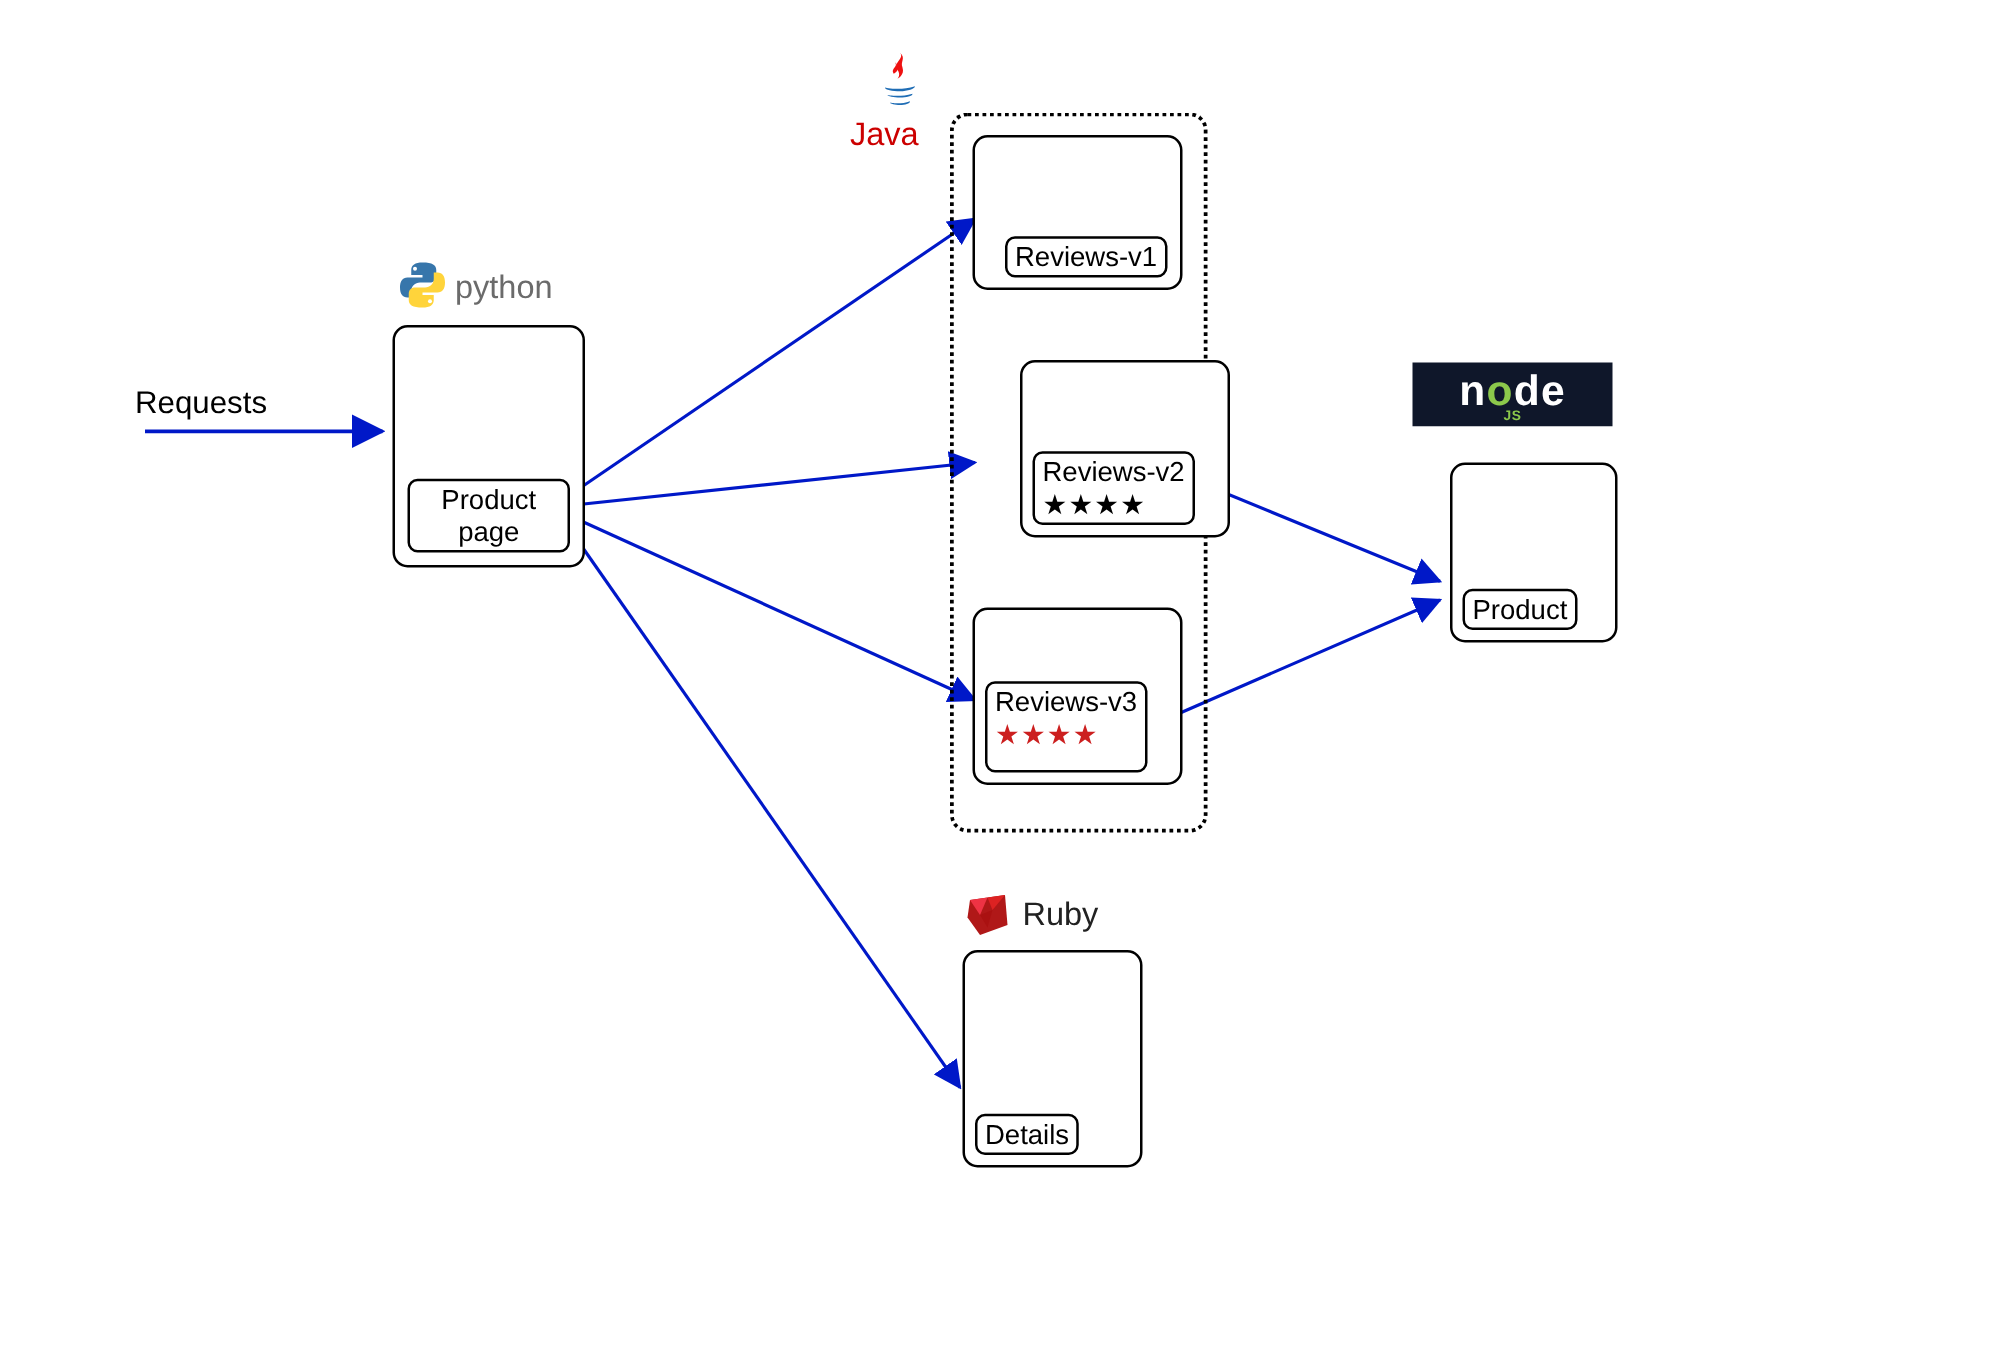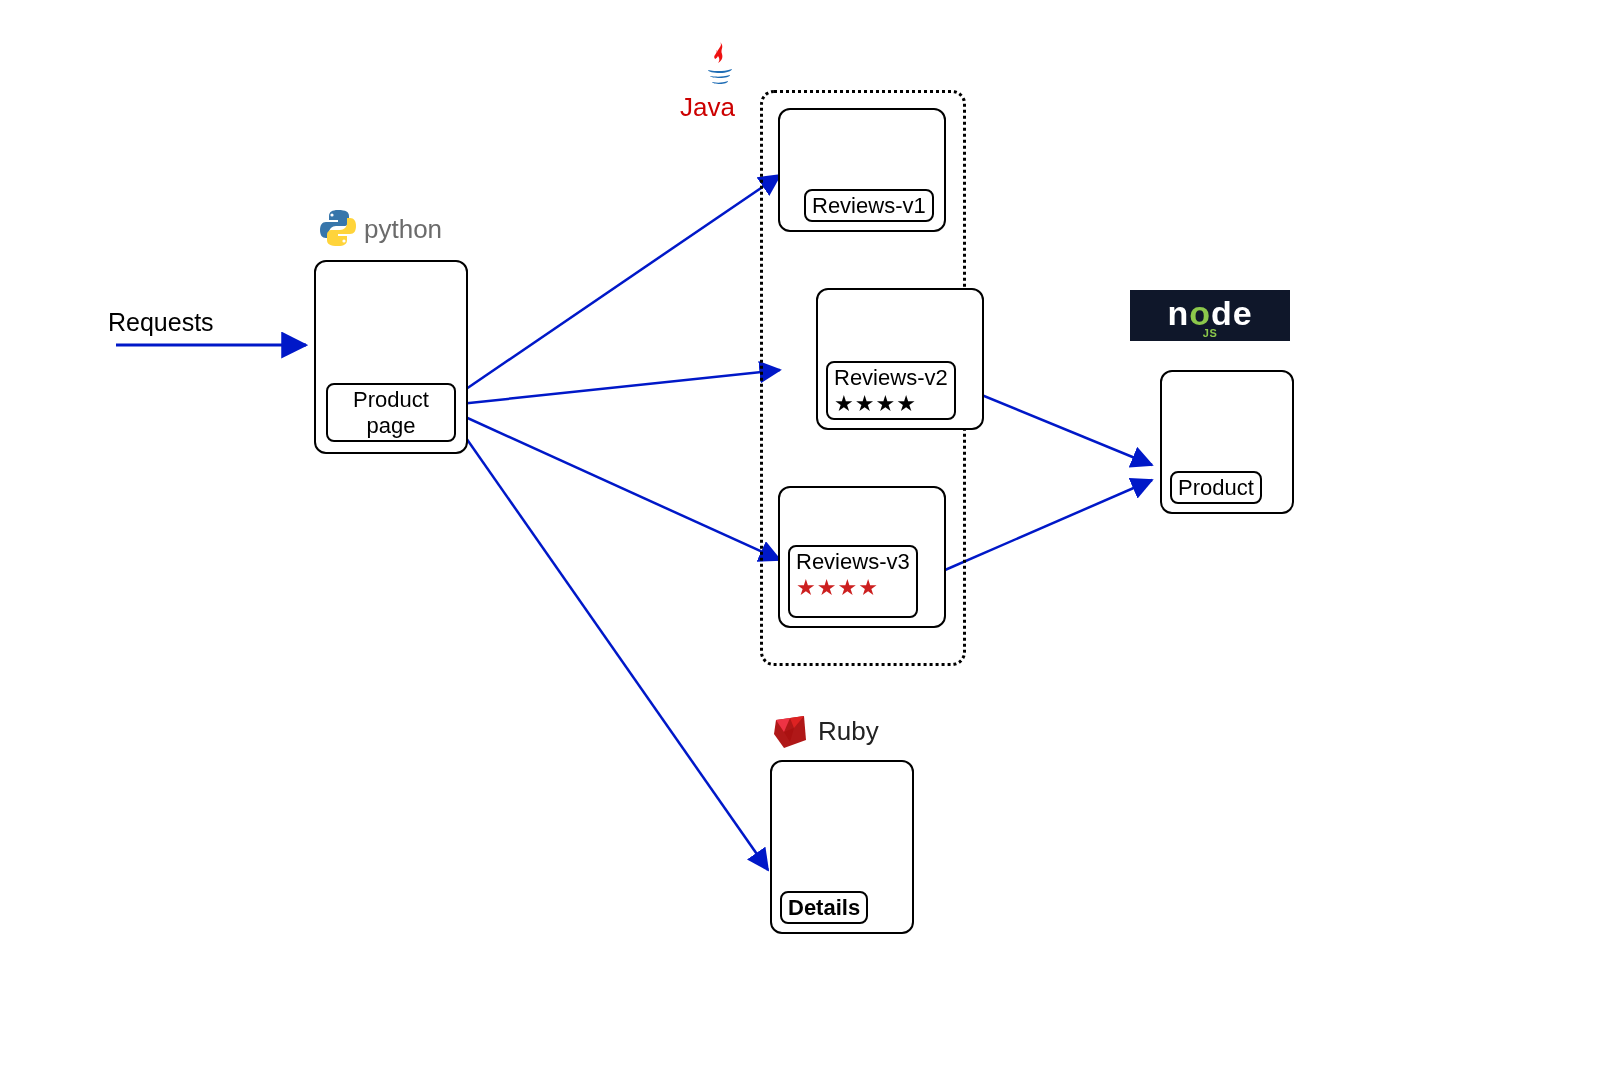--- a/index.html
+++ b/index.html
@@ -171,15 +171,15 @@
 <div class="logo ruby-logo" style="left:770px; top:712px;">
   <svg viewBox="0 0 40 40" width="40" height="40">
     <polygon points="6,8 34,4 36,28 14,36 4,22" fill="#b01818"></polygon>
     <polygon points="6,8 20,6 14,20" fill="#e34"></polygon>
     <polygon points="20,6 34,4 24,16" fill="#d22"></polygon>
     <polygon points="14,20 24,16 20,30" fill="#a11"></polygon>
   </svg>
 </div>
 <div class="tech-label" style="left:818px; top:716px; color:#222;">Ruby</div>
 
-<div class="node-box" style="left:770px; top:760px; width:140px; height:170px;font-weight:bold;">
+<div class="node-box" style="left:770px; top:760px; width:140px; height:170px;">
   <div class="inner-label" style="left:8px; bottom:8px;">Details</div>
 </div>
 
 </body></html>

